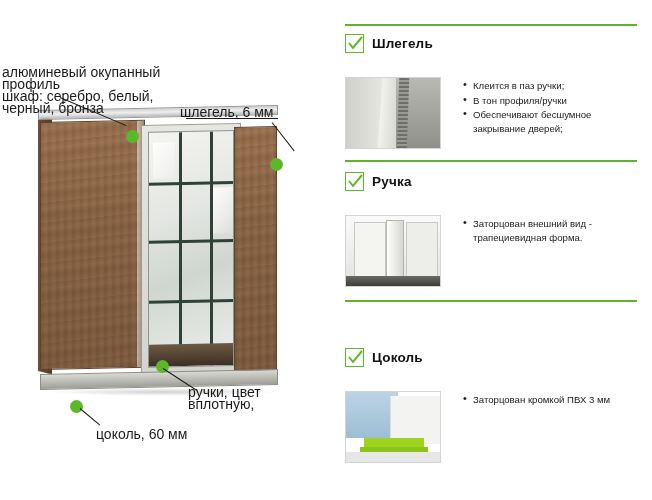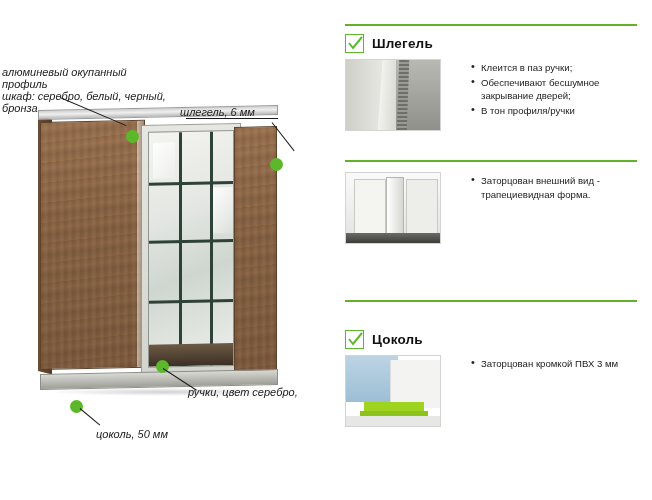--- a/index.html
+++ b/index.html
@@ -153,22 +153,21 @@
   }
   .leader {
     position: absolute;
     height: 1px;
     background: #1b1b1b;
     transform-origin: left center;
   }
 
   .callout {
     position: absolute;
-    font-style: italic;
-    font-size: 11px;
+    font-size: 14px;
     line-height: 12px;
     color: #1b1b1b;
   }
 
   
   .right-panel {
     position: absolute;
     left: 330px; top: 0;
     width: 322px; height: 500px;
   }
@@ -200,21 +199,22 @@
   .check-badge svg { position:absolute; left:2px; top:1px; }
   .card-title {
     font-size: 13.5px;
     font-weight: bold;
     color: #111;
     letter-spacing: .2px;
   }
   .card-body {
     display: flex;
     align-items: flex-start;
-    gap: 28px;
+    gap: 20px;
+    margin-top: 24px;
   }
   .thumb {
     width: 96px; height: 72px;
     flex: 0 0 auto;
     border: 1px solid #d3d3d3;
     box-sizing: border-box;
     overflow: hidden;
     position: relative;
     background: #e9e9e9;
   }
@@ -306,25 +306,25 @@
     <div class="callout" style="left:2px; top:66px; width:165px;">
       <div>алюминевый окупанный профиль</div>
       <div>шкаф: серебро, белый, черный, бронза</div>
     </div>
 
     <div class="callout" style="left:180px; top:106px; width:110px;">
       <div>шлегель, 6 мм</div>
     </div>
 
     <div class="callout" style="left:188px; top:386px; width:120px;">
-      <div>ручки, цвет серебро,</div>
+      <div>ручки, цвет вплотную,</div>
     </div>
 
     <div class="callout" style="left:96px; top:428px; width:120px;">
-      <div>цоколь, 50 мм</div>
+      <div>цоколь, 60 мм</div>
     </div>
   </div>
 
   <div class="right-panel">
 
     <div class="divider" style="top:24px;"></div>
 
     <div class="card" style="top:34px;">
       <div class="card-head">
         <span class="check-badge">
@@ -336,46 +336,54 @@
       </div>
       <div class="card-body">
         <div class="thumb">
           <div class="t1-a"></div>
             <div class="t1-b"></div>
             <div class="t1-c"></div>
             <div class="t1-d"></div>
         </div>
         <ul class="bullets">
           <li>Клеится в паз ручки;</li>
+          <li>В тон профиля/ручки</li>
           <li>Обеспечивают бесшумное закрывание дверей;</li>
-          <li>В тон профиля/ручки</li>
         </ul>
       </div>
     </div>
 
     <div class="divider" style="top:160px;"></div>
 
     <div class="card" style="top:172px;">
+      <div class="card-head">
+        <span class="check-badge">
+          <svg width="15" height="15" viewBox="0 0 15 15">
+              <polyline points="1,7 5,12 14,1" fill="none" stroke="#5cb82a" stroke-width="2"></polyline>
+            </svg>
+        </span>
+        <span class="card-title">Ручка</span>
+      </div>
       <div class="card-body">
         <div class="thumb">
           <div class="t2-bg"></div>
             <div class="t2-panel"></div>
             <div class="t2-handle"></div>
             <div class="t2-panel2"></div>
             <div class="t2-rail"></div>
         </div>
         <ul class="bullets">
           <li>Заторцован внешний вид - трапециевидная форма.</li>
         </ul>
       </div>
     </div>
 
     <div class="divider" style="top:300px;"></div>
 
-    <div class="card" style="top:330px;">
+    <div class="card" style="top:348px;">
       <div class="card-head">
         <span class="check-badge">
           <svg width="15" height="15" viewBox="0 0 15 15">
               <polyline points="1,7 5,12 14,1" fill="none" stroke="#5cb82a" stroke-width="2"></polyline>
             </svg>
         </span>
         <span class="card-title">Цоколь</span>
       </div>
       <div class="card-body">
         <div class="thumb">

